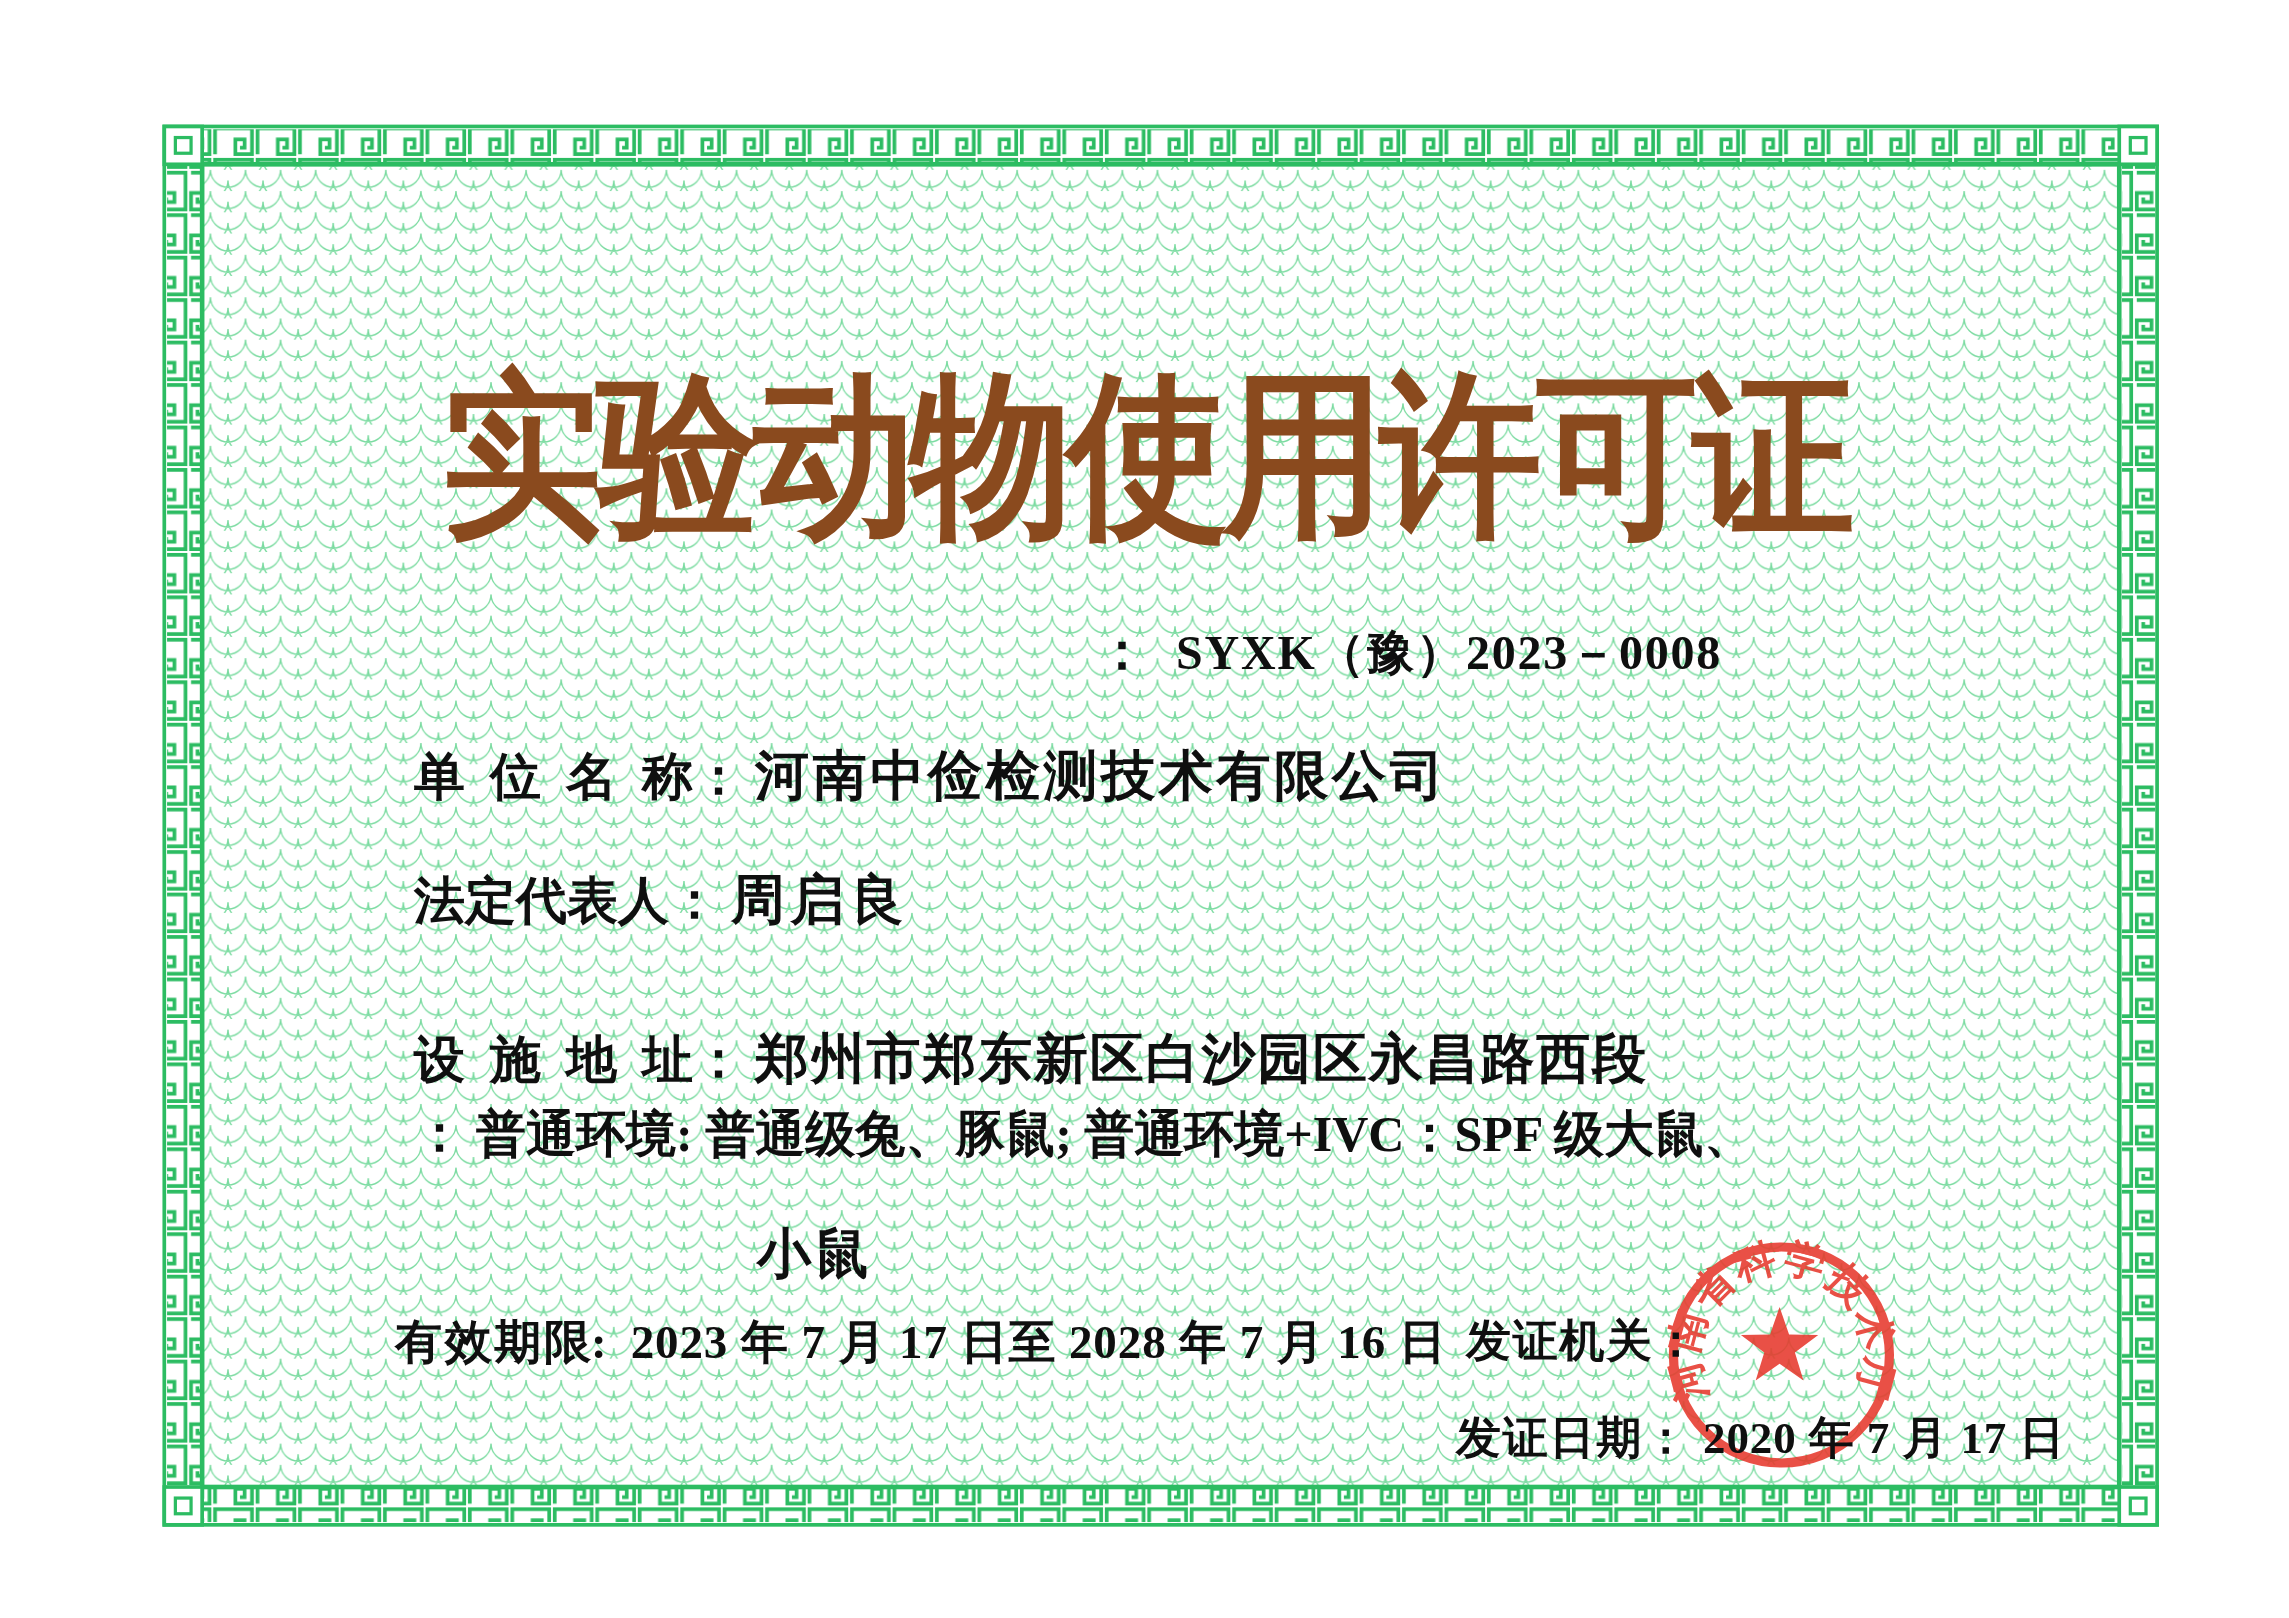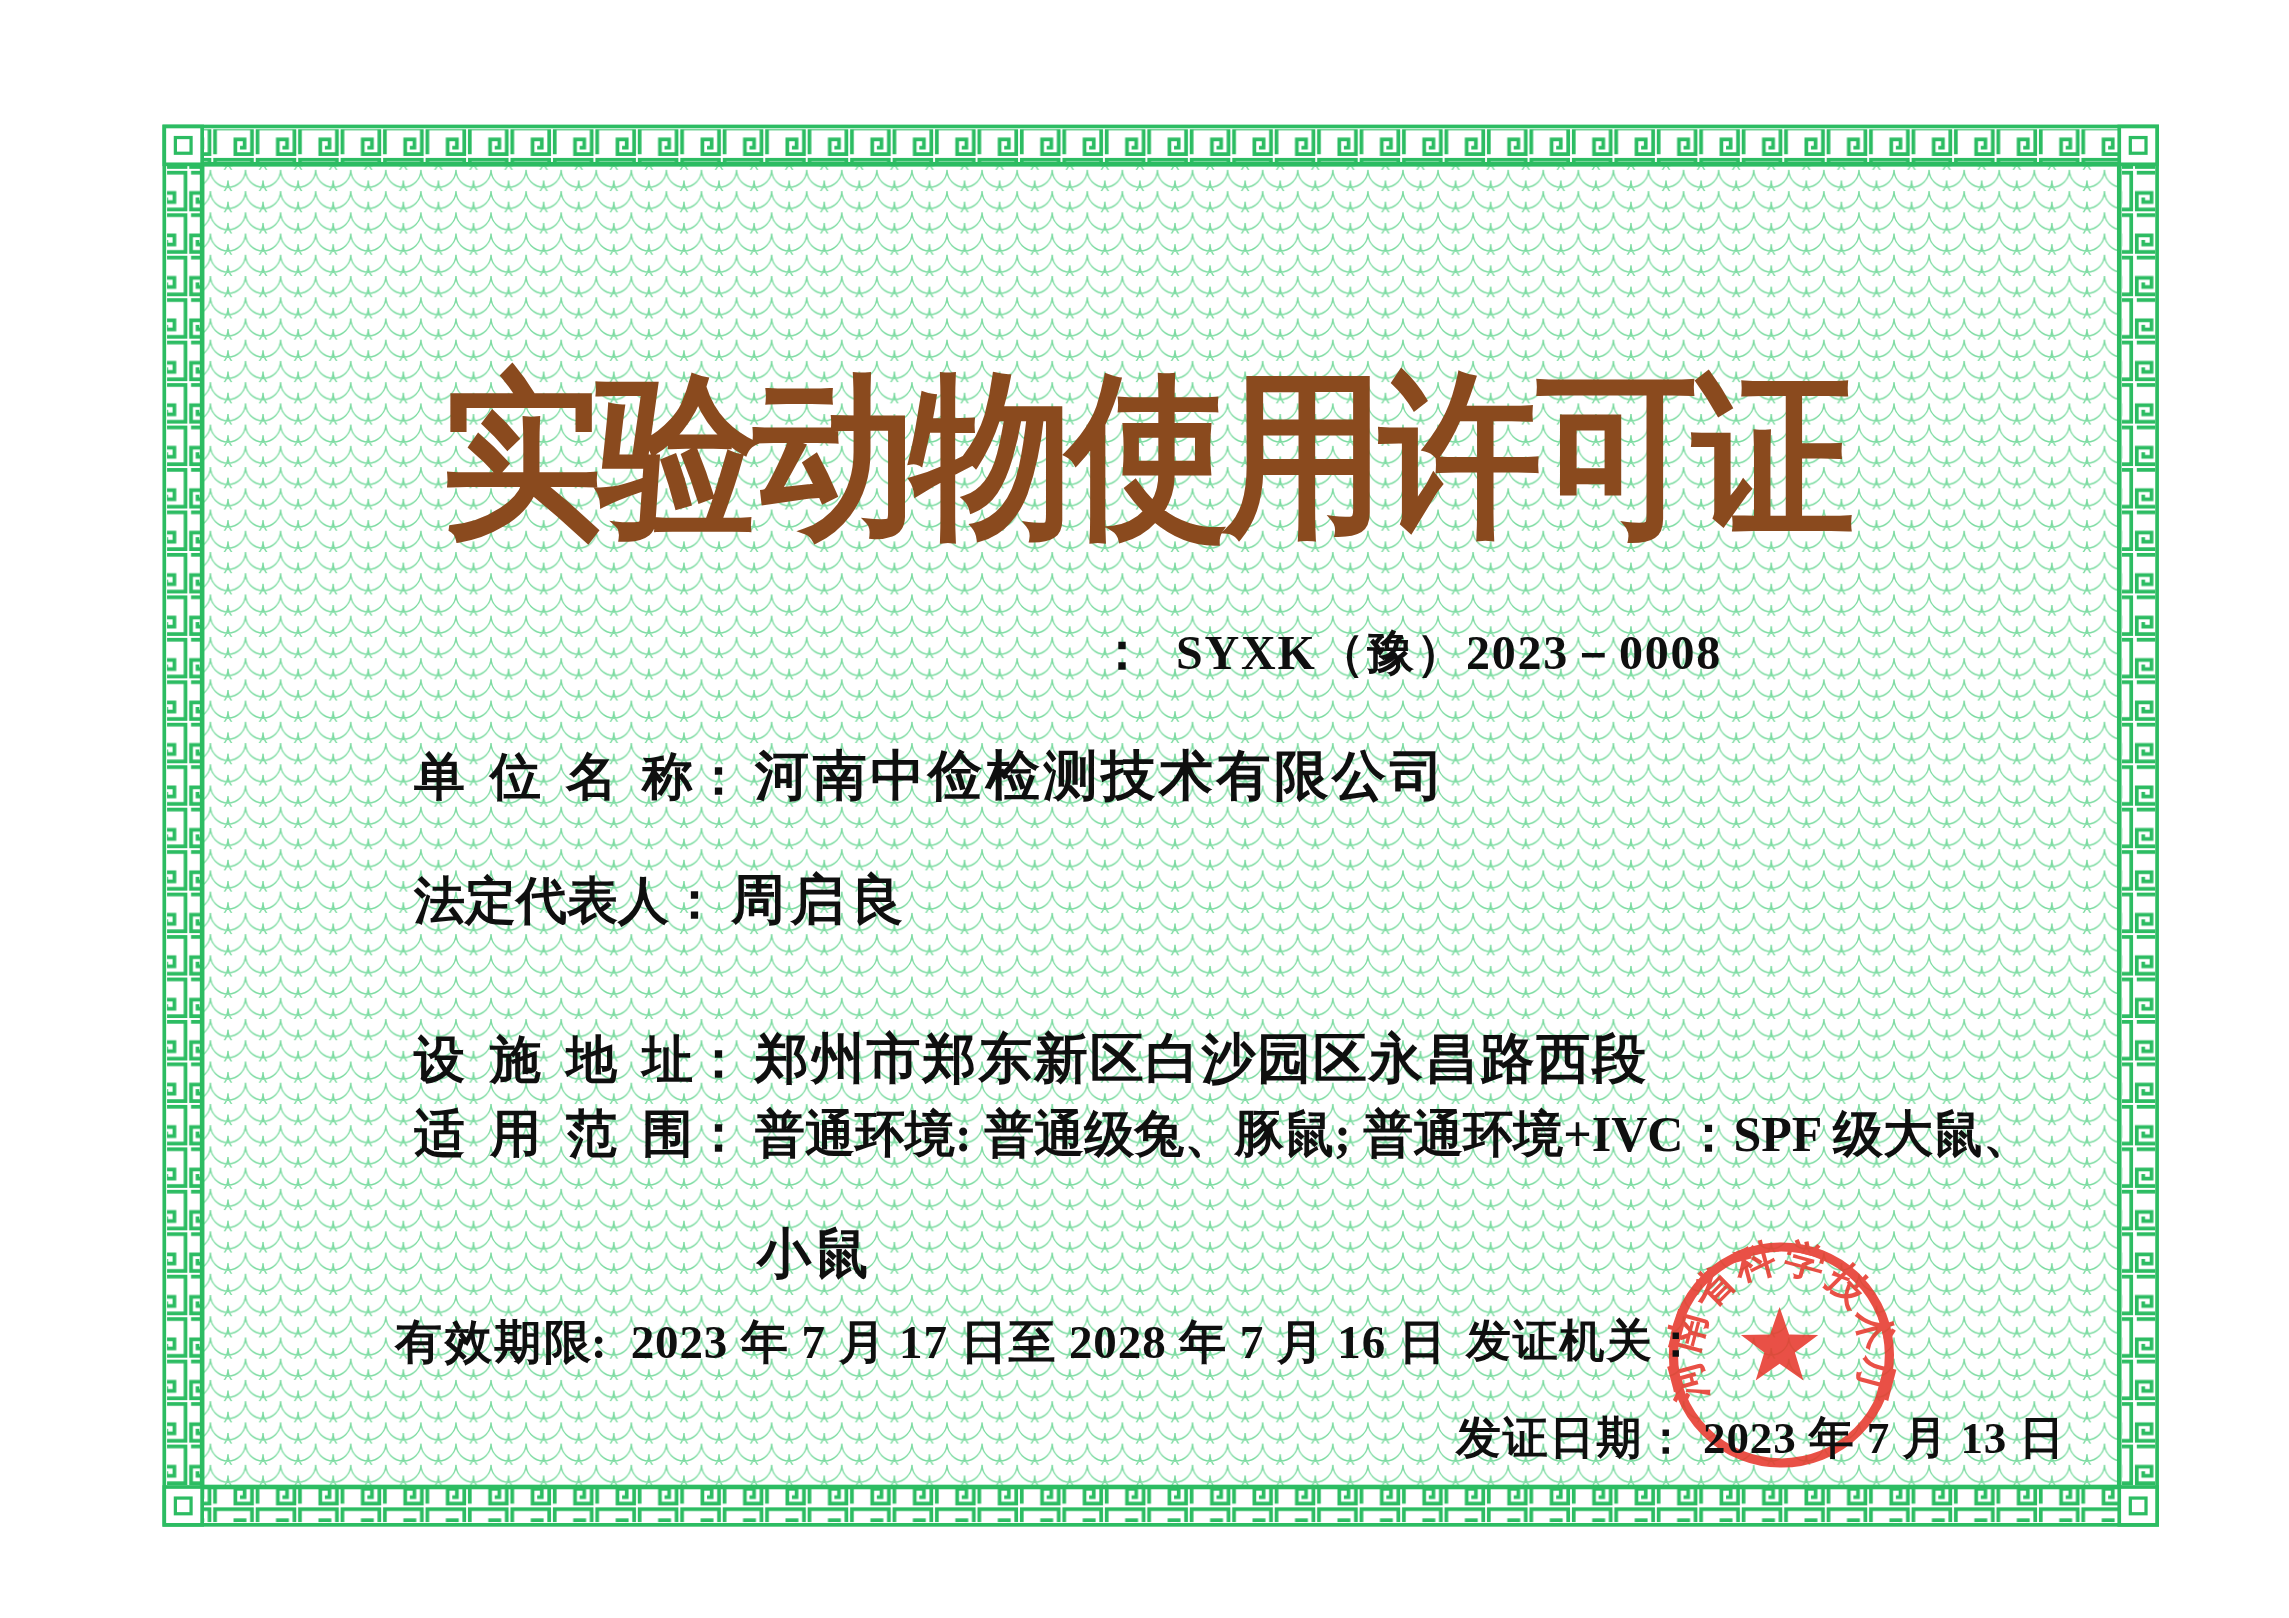--- a/index.html
+++ b/index.html
@@ -111,33 +111,32 @@
     <span class="val val-name">周启良</span>
   </div>
 
   <div class="t row row3">
     <span class="lbl lbl-j">设施地址</span>
       <span class="colon">：</span>
     <span class="val">郑州市郑东新区白沙园区永昌路西段</span>
   </div>
 
   <div class="t row row4">
-    <span class="lbl lbl-j">适用范围</span>
       <span class="colon">：</span>
     <span class="val val-scope">普通环境: 普通级兔、豚鼠; 普通环境+IVC：SPF 级大鼠、</span>
   </div>
   <div class="t line2">小鼠</div>
 
   <div class="t row validity">
     <span class="vlbl">有效期限</span>
       <span class="vcolon">:</span>
     <span class="vval">2023 年 7 月 17 日至 2028 年 7 月 16 日</span>
   </div>
 
   <div class="t authority">发证机关：</div>
 
   <div class="t row issue">
     <span class="ilbl">发证日期：</span>
-    <span class="ival">2023 年 7 月 13 日</span>
+    <span class="ival">2020 年 7 月 17 日</span>
   </div>
 
 </div>
 
 
 </body></html>

